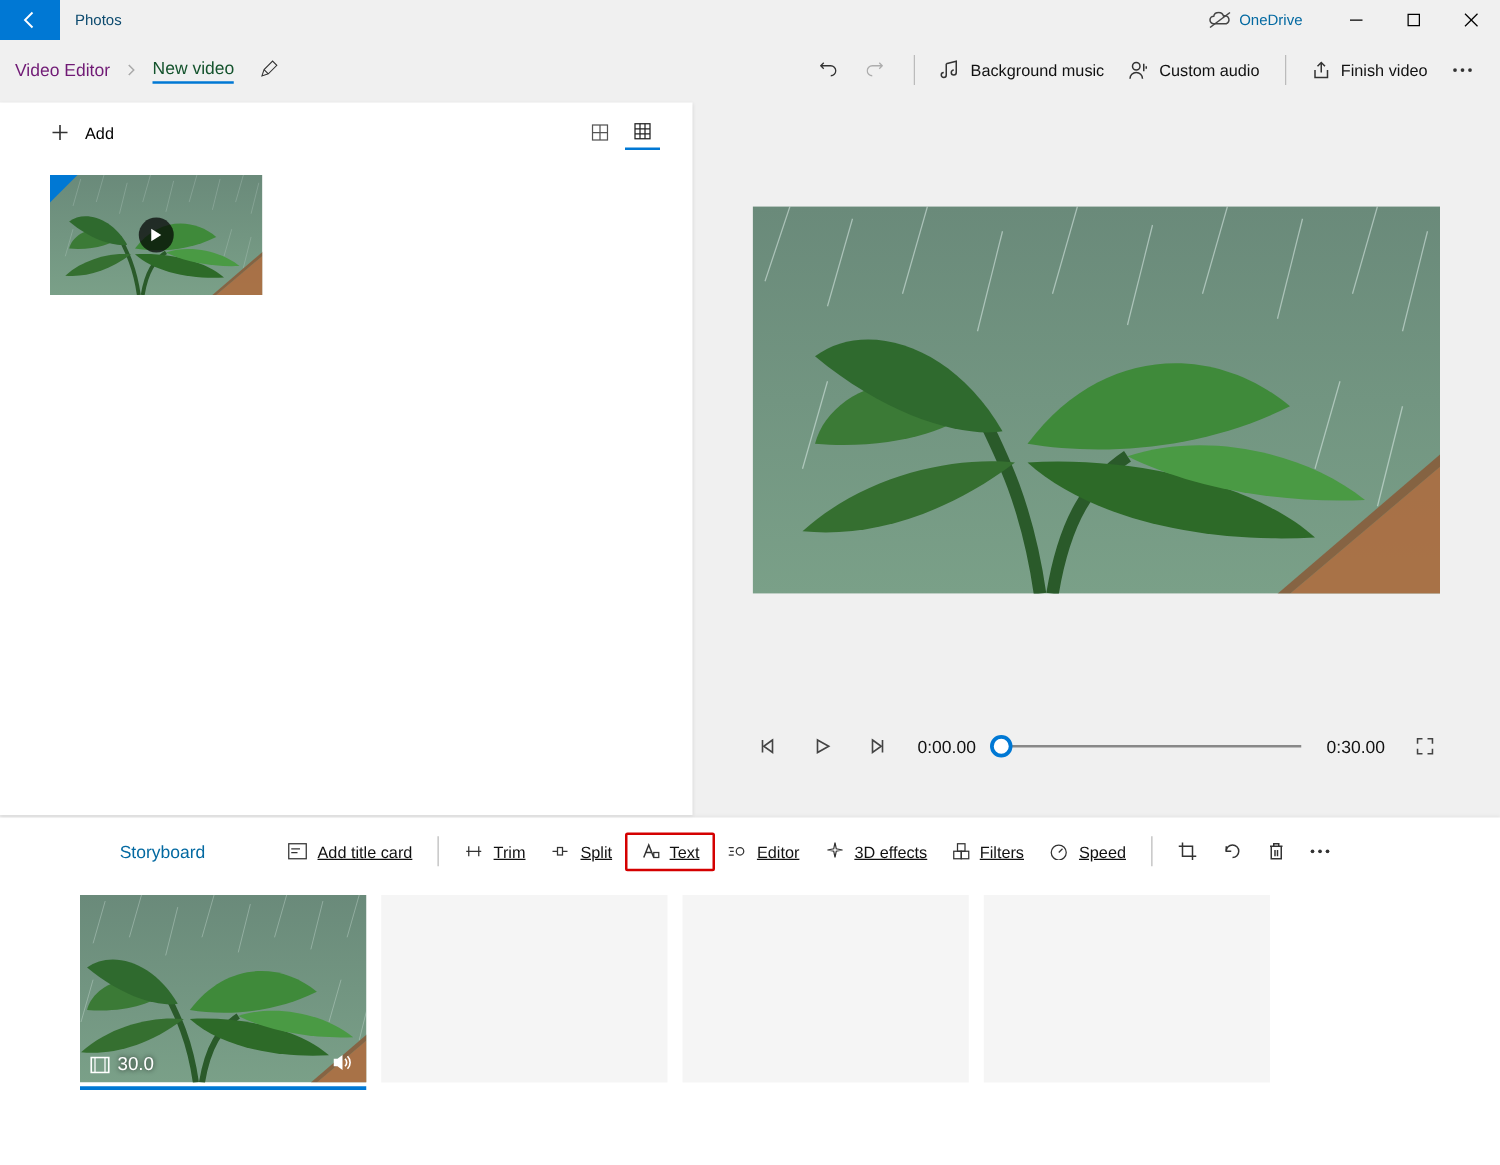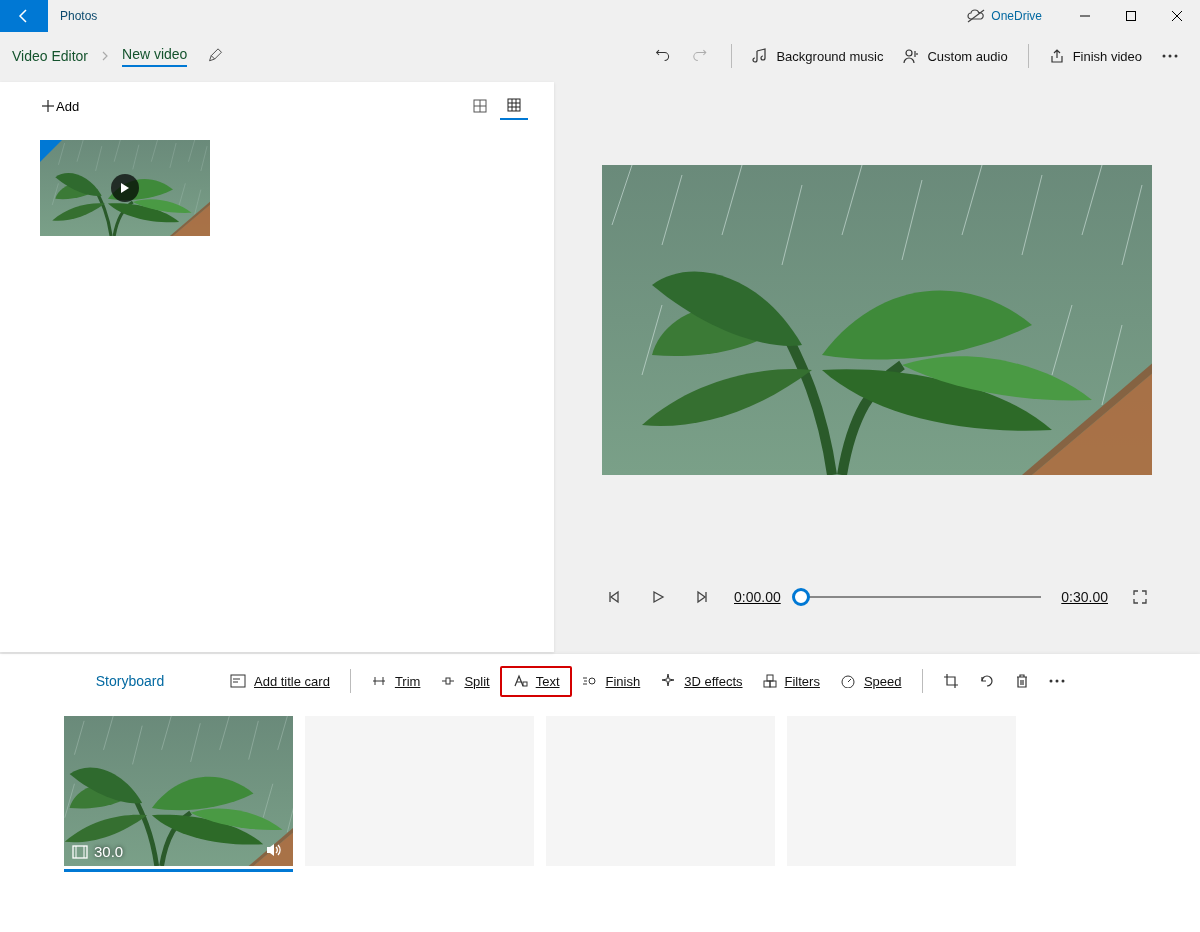--- a/index.html
+++ b/index.html
@@ -11,49 +11,49 @@
   .back-btn svg { stroke: white; }
   .app-title { padding-left: 12px; font-size: 12px; color: #0c4a6e; }
   .titlebar-spacer { flex: 1; }
   .onedrive { display: flex; align-items: center; gap: 6px; font-size: 12px; color: #0369a1; margin-right: 20px; }
   .win-ctrl { display: flex; }
   .win-btn { width: 46px; height: 32px; display: flex; align-items: center; justify-content: center; }
   
   
   .header { height: 48px; display: flex; align-items: center; padding: 0 12px; }
   .breadcrumb { display: flex; align-items: center; gap: 12px; font-size: 14px; }
-  .bc-parent { color: #14532d; }
+  .bc-parent { color: #701a75; }
   .bc-current { color: #14532d; padding-bottom: 3px; border-bottom: 2px solid #0078d4; }
   .edit-name { margin-left: 20px; display: flex; align-items: center; }
   .header-spacer { flex: 1; }
   .header-tools { display: flex; align-items: center; gap: 0; }
   .tool-btn { display: flex; align-items: center; gap: 8px; font-size: 13px; color: #111; padding: 6px 10px; }
   .vdiv { width: 1px; height: 24px; background: #bbb; margin: 0 10px; }
   
   
   .main { display: flex; height: calc(932px - 32px - 48px - 280px); }
   
   
   .library { width: 554px; background: white; display: flex; flex-direction: column; box-shadow: 0 1px 3px rgba(0,0,0,.1); margin-top: 2px; }
   .lib-head { display: flex; align-items: center; padding: 22px 26px 10px 40px; }
   .lib-title { font-size: 15px; font-weight: 500; flex: 1; }
   .lib-toolbar { display: flex; align-items: center; padding: 10px 26px 10px 40px; }
-  .add-btn { display: flex; align-items: center; gap: 0; font-size: 13px; }
+  .add-btn { display: flex; align-items: center; gap: 12px; font-size: 13px; }
   .lib-tb-spacer { flex: 1; }
   .view-btn { width: 28px; height: 28px; display: flex; align-items: center; justify-content: center; margin-left: 6px; }
   .view-btn.active { border-bottom: 2px solid #0078d4; }
   .lib-items { padding: 10px 40px; }
   .clip-thumb { width: 170px; height: 96px; position: relative; overflow: hidden; }
   .clip-thumb .corner { position: absolute; top: 0; left: 0; width: 0; height: 0; border-top: 22px solid #0078d4; border-right: 22px solid transparent; }
   .play-badge { position: absolute; top: 50%; left: 50%; transform: translate(-50%, -50%); width: 28px; height: 28px; border-radius: 50%; background: rgba(0,0,0,.7); display: flex; align-items: center; justify-content: center; }
   
   
   .preview-panel { flex: 1; display: flex; flex-direction: column; align-items: center; padding-top: 85px; }
   .preview { width: 550px; height: 310px; overflow: hidden; }
-  .controls { width: 550px; margin-top: 110px; display: flex; align-items: center; gap: 20px; text-decoration: underline; }
+  .controls { width: 550px; margin-top: 110px; display: flex; align-items: center; gap: 20px; }
   .pc-btn { width: 24px; height: 24px; display: flex; align-items: center; justify-content: center; }
   .time { font-size: 14px; color: #111; }
   .seek { flex: 1; position: relative; height: 20px; display: flex; align-items: center; }
   .seek-track { height: 2px; background: #888; width: 100%; }
   .seek-handle { position: absolute; left: 0; top: 50%; transform: translate(-50%, -50%); width: 18px; height: 18px; border-radius: 50%; border: 3px solid #0078d4; background: white; }
   
   
   .storyboard { height: 280px; background: white; display: flex; flex-direction: column; margin-top: 2px; box-shadow: 0 -1px 3px rgba(0,0,0,.05);}
   .sb-toolbar { height: 54px; display: flex; align-items: center; padding: 0 40px; }
   .sb-title { font-size: 14px; color: #0369a1; width: 180px; text-align: center; }
@@ -346,21 +346,21 @@
     </div>
     <div class="sb-btn">
       <span>
           <svg width="16" height="14">
             <circle cx="10" cy="7" r="3" fill="none" stroke="#333"></circle>
             <line x1="1" y1="4" x2="5" y2="4" stroke="#333"></line>
             <line x1="2" y1="7" x2="5" y2="7" stroke="#333"></line>
             <line x1="1" y1="10" x2="5" y2="10" stroke="#333"></line>
           </svg>
         </span>
-      <span>Finish</span>
+      <span>Editor</span>
     </div>
     <div class="sb-btn">
       <span>
           <svg width="16" height="16">
             <path d="M8 1 L9 6 L14 7 L9 8 L8 13 L7 8 L2 7 L7 6 Z" fill="none" stroke="#333"></path>
           </svg>
         </span>
       <span>3D effects</span>
     </div>
     <div class="sb-btn">

